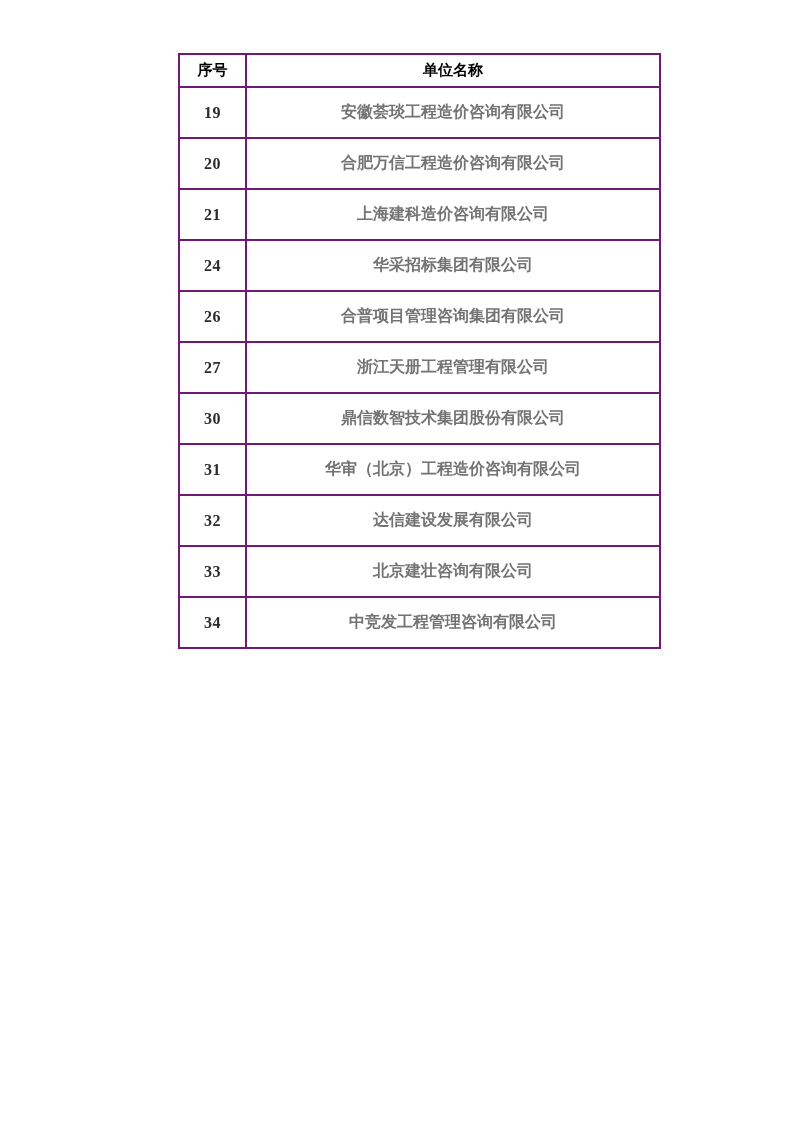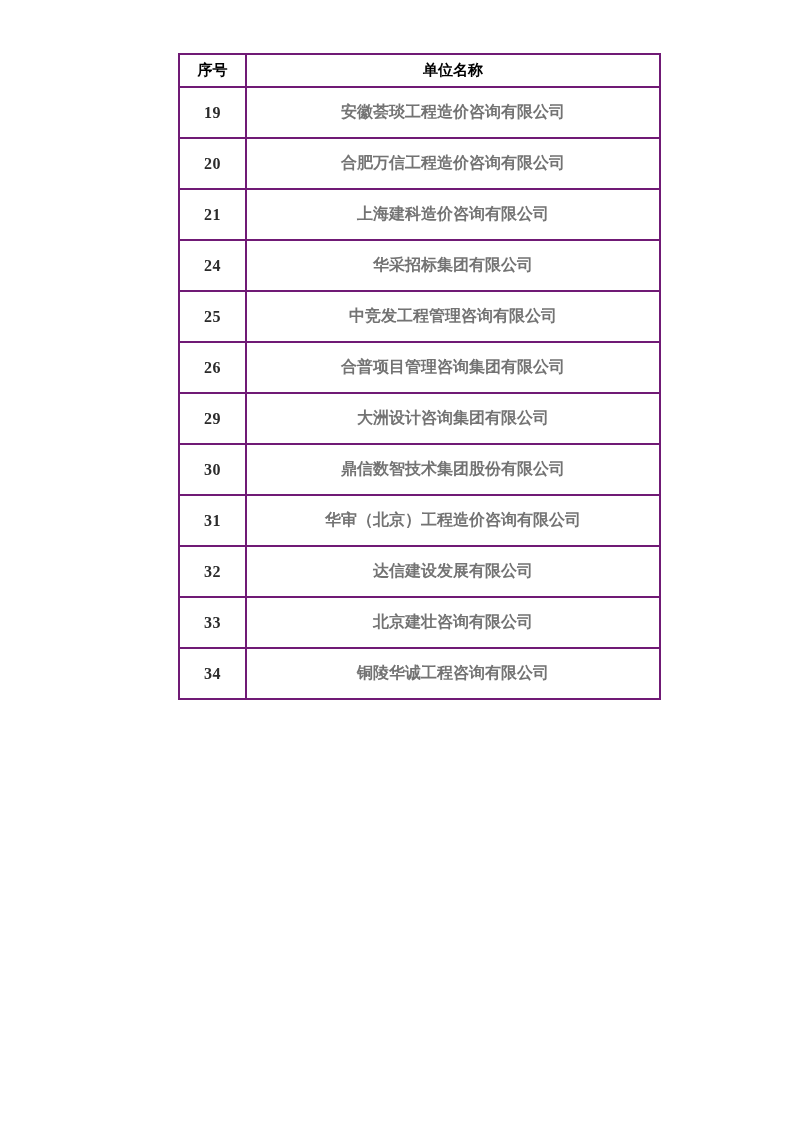--- a/index.html
+++ b/index.html
@@ -84,46 +84,42 @@
         </tr>
         <tr>
           <td class="num-cell">21</td>
           <td class="name-cell">上海建科造价咨询有限公司</td>
         </tr>
         <tr>
           <td class="num-cell">24</td>
           <td class="name-cell">华采招标集团有限公司</td>
         </tr>
         <tr>
-          <td class="num-cell">25</td>
-          <td class="name-cell">中竞发工程管理咨询有限公司</td>
-        </tr>
-        <tr>
           <td class="num-cell">26</td>
           <td class="name-cell">合普项目管理咨询集团有限公司</td>
         </tr>
         <tr>
-          <td class="num-cell">29</td>
-          <td class="name-cell">大洲设计咨询集团有限公司</td>
+          <td class="num-cell">27</td>
+          <td class="name-cell">浙江天册工程管理有限公司</td>
         </tr>
         <tr>
           <td class="num-cell">30</td>
           <td class="name-cell">鼎信数智技术集团股份有限公司</td>
         </tr>
         <tr>
           <td class="num-cell">31</td>
           <td class="name-cell">华审（北京）工程造价咨询有限公司</td>
         </tr>
         <tr>
           <td class="num-cell">32</td>
           <td class="name-cell">达信建设发展有限公司</td>
         </tr>
         <tr>
           <td class="num-cell">33</td>
           <td class="name-cell">北京建壮咨询有限公司</td>
         </tr>
         <tr>
           <td class="num-cell">34</td>
-          <td class="name-cell">铜陵华诚工程咨询有限公司</td>
+          <td class="name-cell">中竞发工程管理咨询有限公司</td>
         </tr>
       </tbody>
   </table>
 </div>
 
 </body></html>

